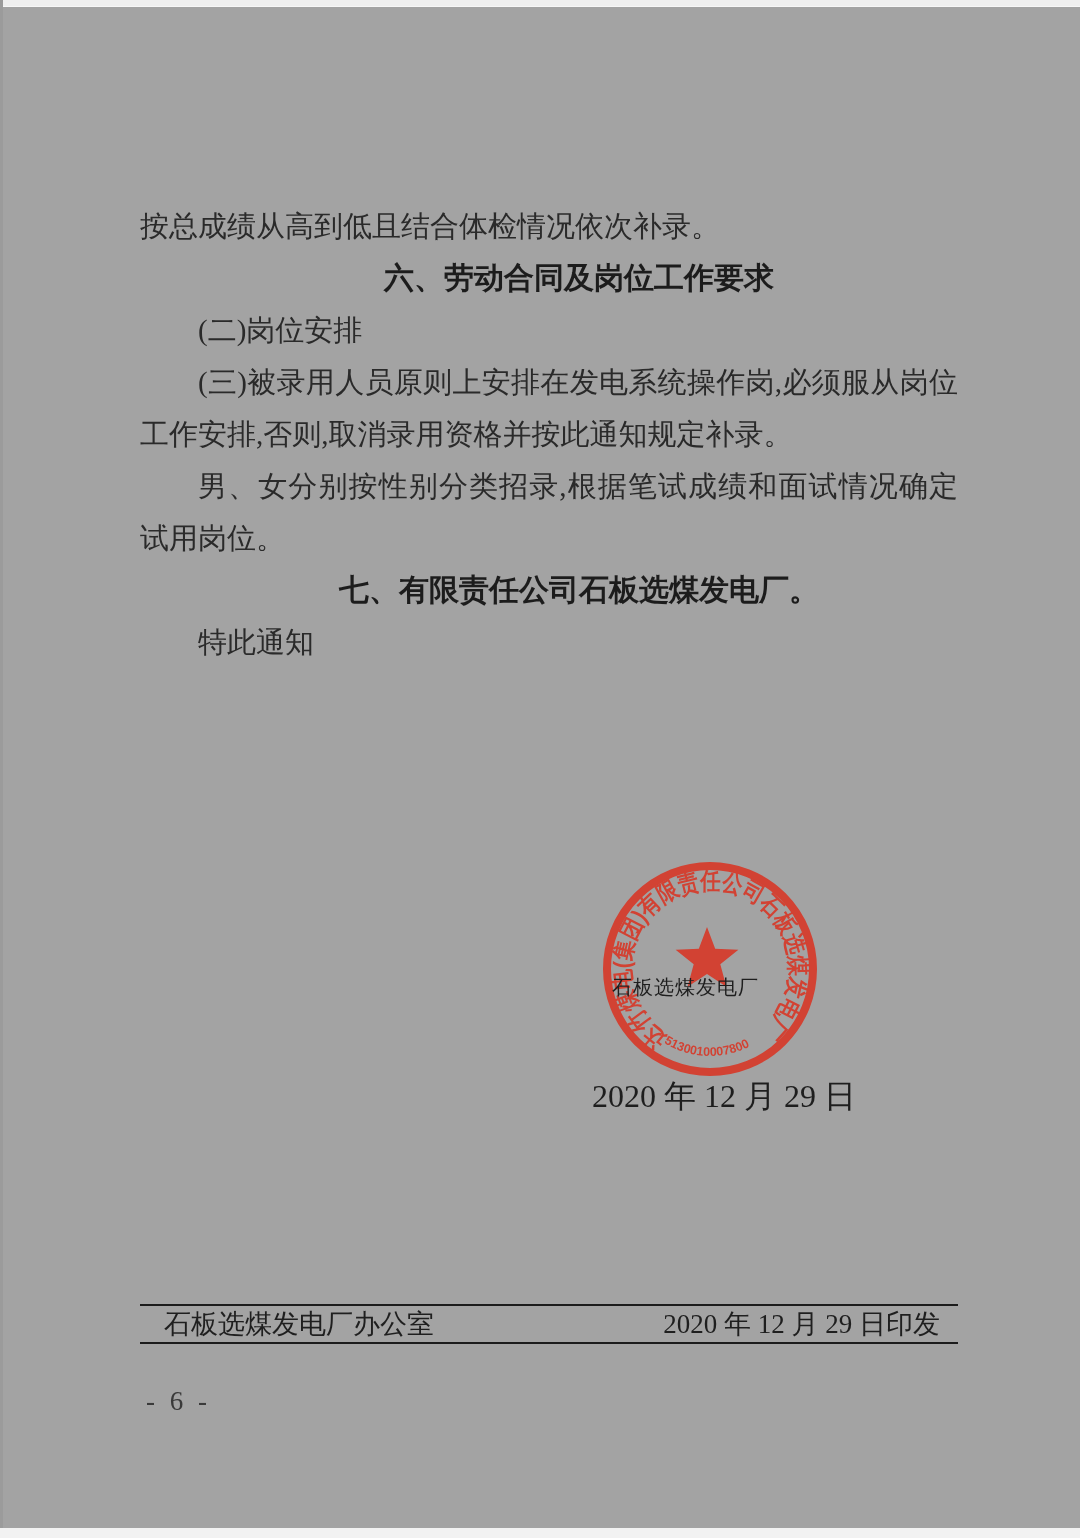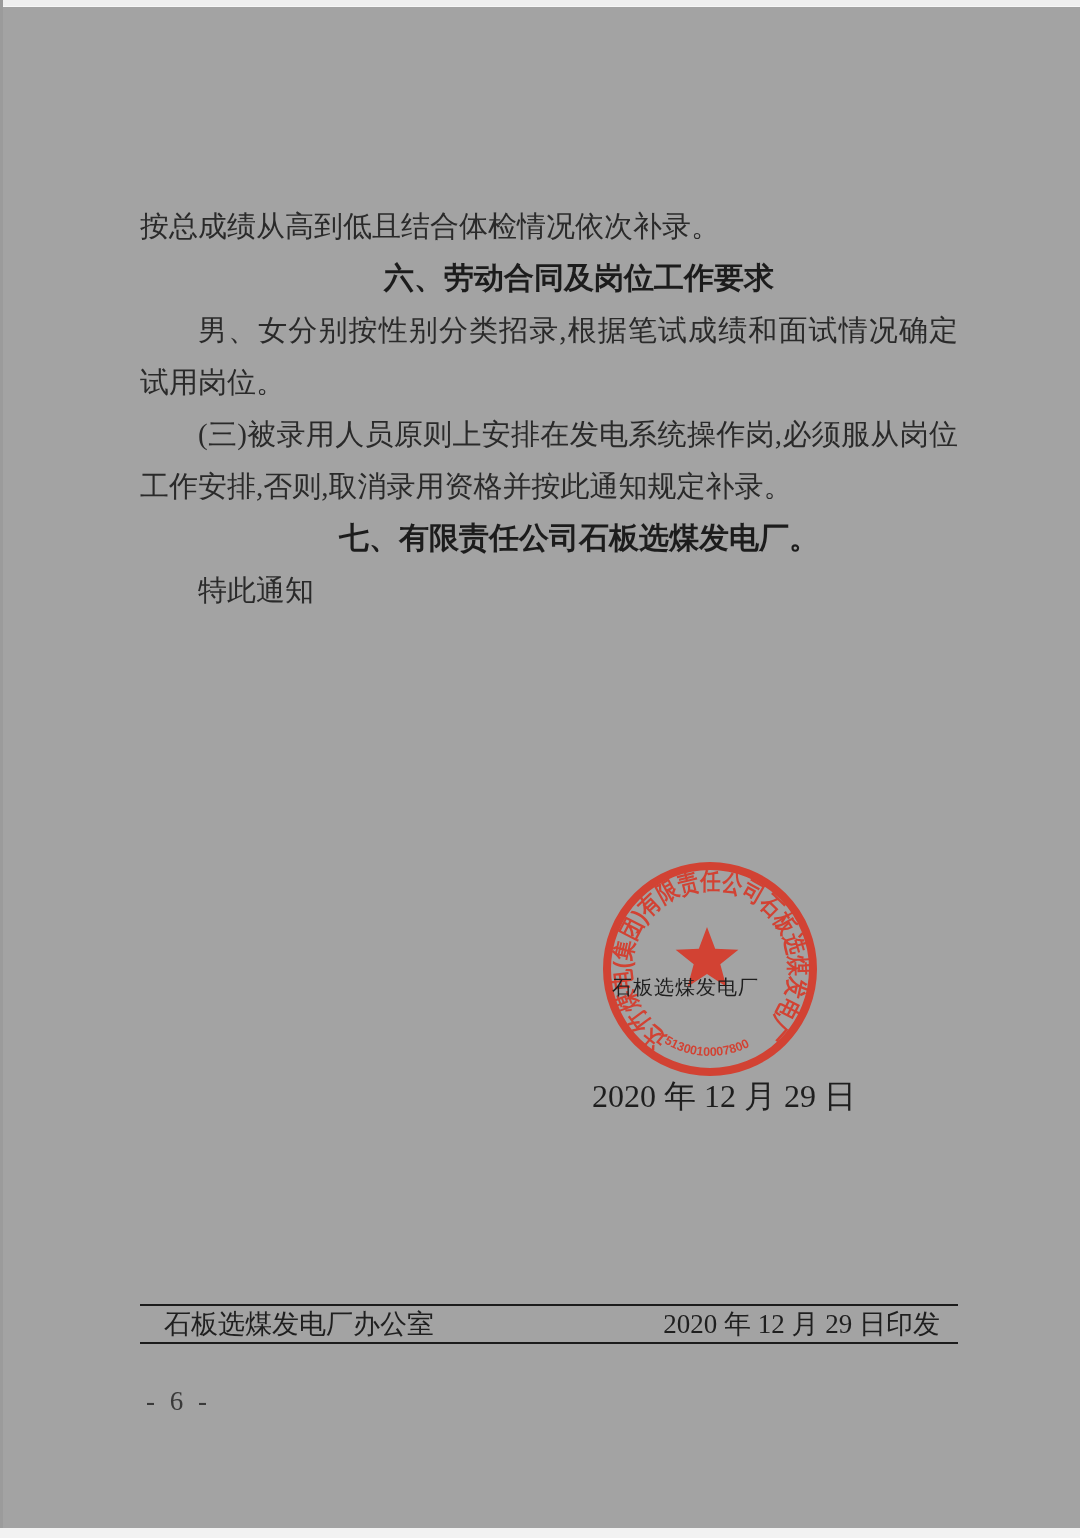--- a/index.html
+++ b/index.html
@@ -116,22 +116,23 @@
 <body>
 
 <div class="page">
   <div class="edge-top"></div>
   <div class="edge-left"></div>
   <div class="edge-bottom"></div>
 
   <main class="content">
     <p class="body">按总成绩从高到低且结合体检情况依次补录。</p>
     <p class="heading">六、劳动合同及岗位工作要求</p>
+    <p class="body ind">(二)岗位安排</p>
+    <p class="body ind">(三)被录用人员原则上安排在发电系统操作岗,必须服从岗位工作安排,否则,取消录用资格并按此通知规定补录。</p>
     <p class="body ind">男、女分别按性别分类招录,根据笔试成绩和面试情况确定试用岗位。</p>
-    <p class="body ind">(三)被录用人员原则上安排在发电系统操作岗,必须服从岗位工作安排,否则,取消录用资格并按此通知规定补录。</p>
     <p class="heading">七、有限责任公司石板选煤发电厂。</p>
     <p class="body ind">特此通知</p>
   </main>
 
   <svg class="seal" viewBox="0 0 300 260">
 
     <circle cx="140" cy="119" r="103" fill="none" stroke="#d63a2a" stroke-width="8"></circle>
 
     <defs>
       <path id="sealArc" d="M 97.6 186.8 A 80 80 0 1 1 182.4 186.8" fill="none"></path>

